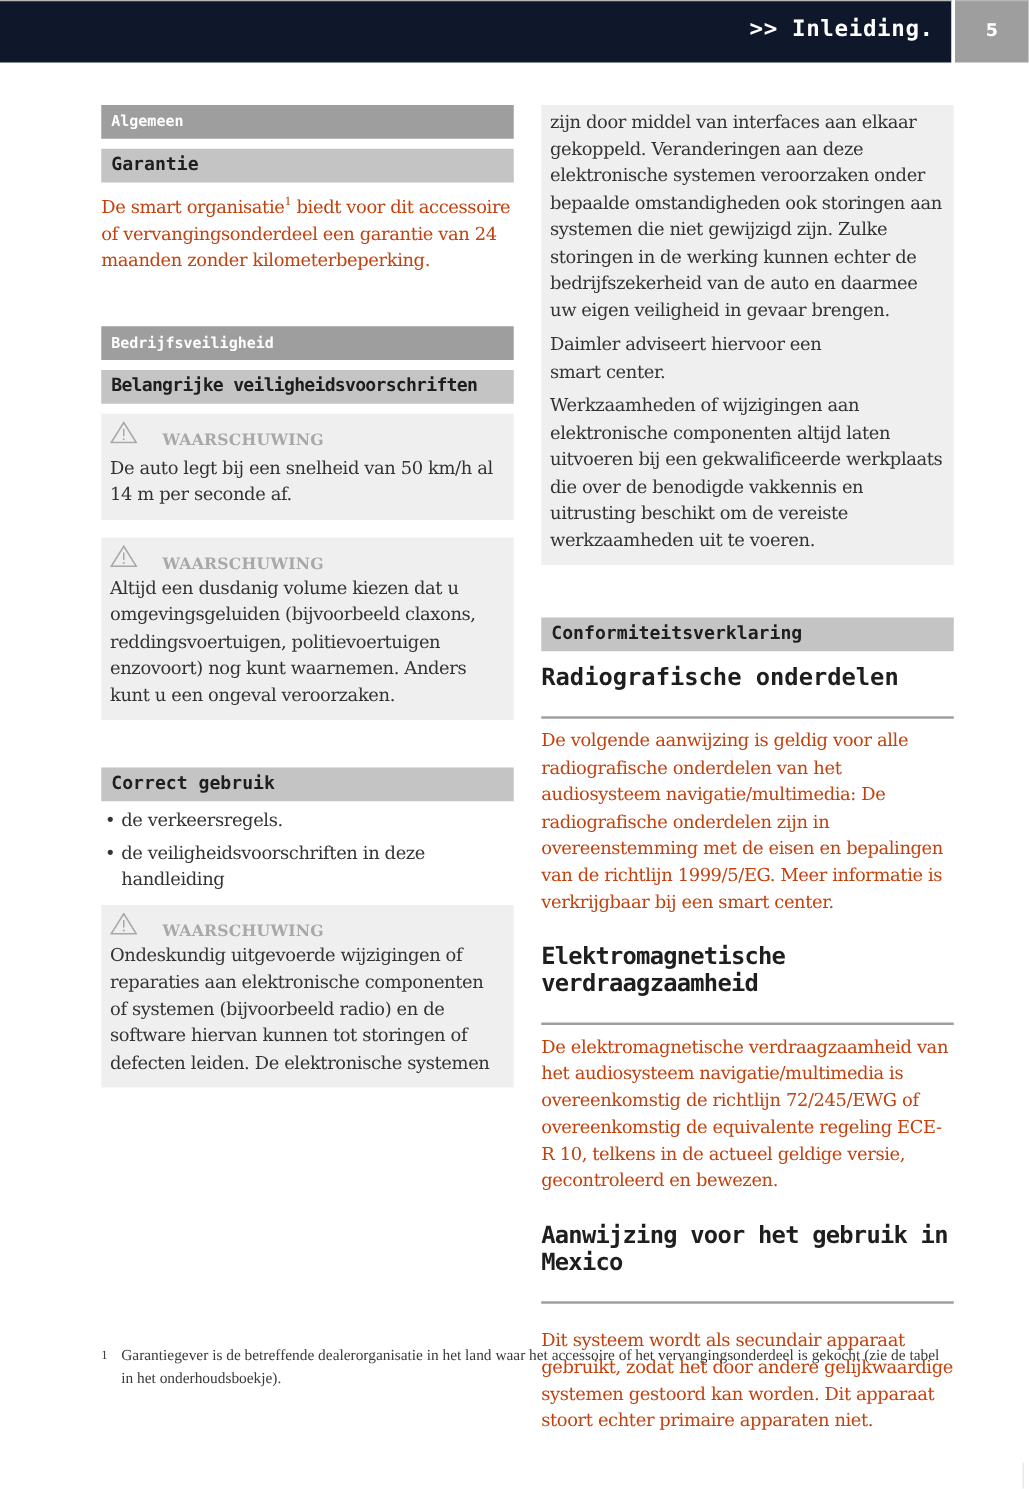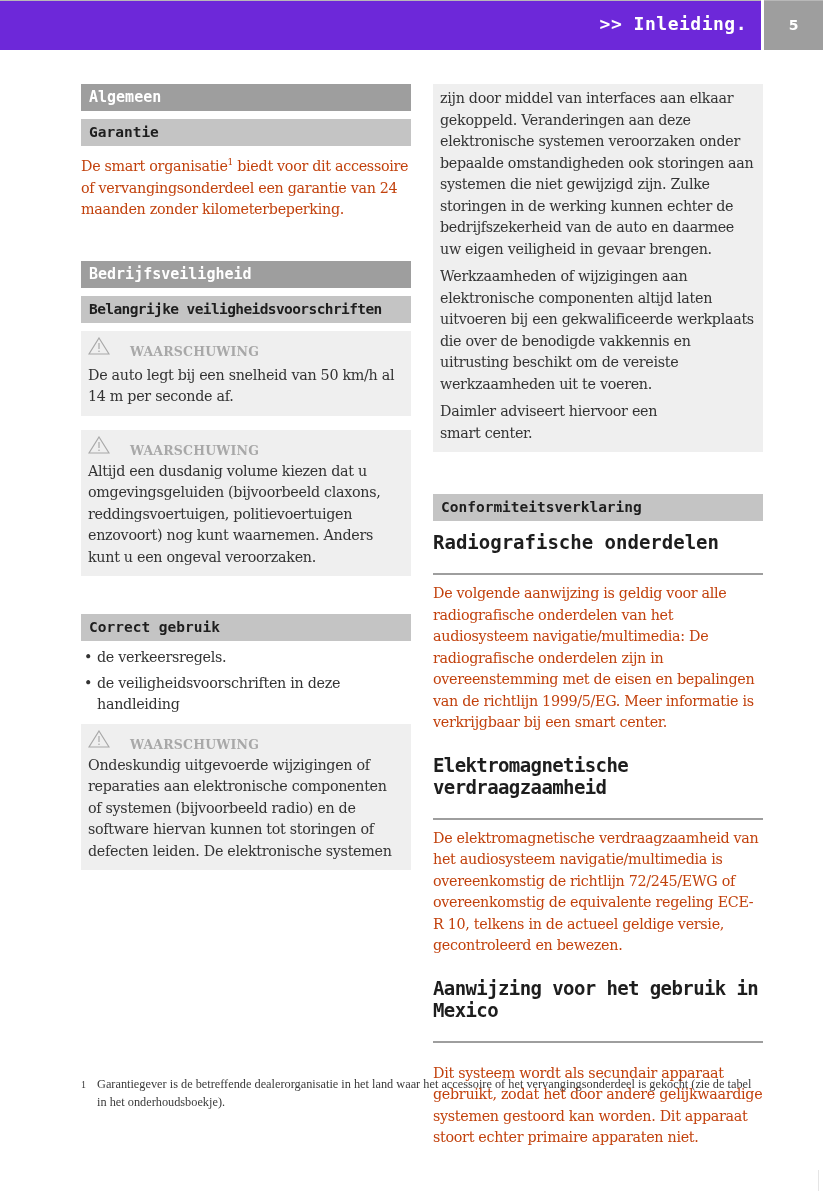--- a/index.html
+++ b/index.html
@@ -1,30 +1,30 @@
 <!DOCTYPE html>
 <html><head>
 <meta charset="utf-8">
 <style>
   html, body { margin:0; padding:0; }
   body { width:823px; height:1191px; background:#ffffff; position:relative; overflow:hidden;
          font-family:"DejaVu Serif", "Liberation Serif", serif; color:#2a2a2a; }
-  .topbar { position:absolute; left:0; top:0; width:761px; height:50px; background:#6d28d9;
+  .topbar { position:absolute; left:0; top:0; width:761px; height:50px; background:#0f172a;
             border-top:1px solid #b8b8b8; box-sizing:border-box; }
   .topbar-title { position:absolute; right:14px; top:12px; color:#ffffff; font-family:"DejaVu Sans Mono","Liberation Mono",monospace;
                   font-weight:bold; font-size:18px; letter-spacing:0.5px; }
   .pagebox { position:absolute; left:764px; top:0; width:59px; height:50px; background:#9e9e9e;
              border-top:1px solid #b8b8b8; box-sizing:border-box; }
   .pagenum { position:absolute; left:0; right:0; top:16px; text-align:center; color:#fff;
              font-family:"DejaVu Sans","Liberation Sans",sans-serif; font-weight:bold; font-size:14px; }
   .col { position:absolute; width:330px; }
   .col-left { left:81px; top:84px; }
   .col-right { left:433px; top:84px; }
   .h-dark { background:#9e9e9e; color:#ffffff; font-family:"DejaVu Sans Mono","Liberation Mono",monospace;
-            font-weight:bold; font-size:15px; height:27px; line-height:27px; padding-left:8px; }
+            font-weight:bold; font-size:12px; height:27px; line-height:27px; padding-left:8px; }
   .h-light { background:#c4c4c4; color:#1e1e1e; font-family:"DejaVu Sans Mono","Liberation Mono",monospace;
              font-weight:bold; font-size:14.5px; height:27px; line-height:27px; padding-left:8px; }
   .h-rule { color:#1e1e1e; font-family:"DejaVu Sans Mono","Liberation Mono",monospace; font-weight:bold;
             font-size:19px; padding-bottom:20px; border-bottom:2px solid #9e9e9e; }
   .tight { letter-spacing:-0.6px; }
   p { margin:0; font-size:14.3px; line-height:21.5px; font-family:"DejaVu Serif","Liberation Serif",serif; letter-spacing:-0.3px; }
   .body-text { color:#c2410c; }
   .warn { background:#efefef; padding:6px 7px 8px 7px; }
   .warn-head { display:flex; align-items:flex-end; gap:20px; height:22px; }
   .warn-label { color:#a8a8a8; font-family:"DejaVu Serif","Liberation Serif",serif; font-weight:bold; font-size:12.5px; letter-spacing:0.2px; }
@@ -103,22 +103,22 @@
       </span>
       <span class="warn-label">WAARSCHUWING</span>
     </div>
     <p style="margin-top:3px;">Ondeskundig uitgevoerde wijzigingen of reparaties aan elektronische componenten of systemen (bijvoorbeeld radio) en de software hiervan kunnen tot storingen of defecten leiden. De elektronische systemen</p>
   </div>
 </div>
 
 <div class="col col-right">
   <div class="warn" style="padding-top:4px;">
     <p>zijn door middel van interfaces aan elkaar gekoppeld. Veranderingen aan deze elektronische systemen veroorzaken onder bepaalde omstandigheden ook storingen aan systemen die niet gewijzigd zijn. Zulke storingen in de werking kunnen echter de bedrijfszekerheid van de auto en daarmee uw eigen veiligheid in gevaar brengen.</p>
+    <p class="gap6" style="width:260px;">Daimler adviseert hiervoor een smart center.</p>
     <p class="gap6">Werkzaamheden of wijzigingen aan elektronische componenten altijd laten uitvoeren bij een gekwalificeerde werkplaats die over de benodigde vakkennis en uitrusting beschikt om de vereiste werkzaamheden uit te voeren.</p>
-    <p class="gap6" style="width:260px;">Daimler adviseert hiervoor een smart center.</p>
   </div>
 
   <div class="h-light" style="margin-top:42px;">Conformiteitsverklaring</div>
 
   <div class="h-rule" style="margin-top:10px;">Radiografische onderdelen</div>
   <p class="body-text" style="margin-top:8px;">De volgende aanwijzing is geldig voor alle radiografische onderdelen van het audiosysteem navigatie/multimedia: De radiografische onderdelen zijn in overeenstemming met de eisen en bepalingen van de richtlijn 1999/5/EG. Meer informatie is verkrijgbaar bij een smart center.</p>
 
   <div class="h-rule tight" style="margin-top:20px;">Elektromagnetische verdraagzaamheid</div>
   <p class="body-text" style="margin-top:8px;">De elektromagnetische verdraagzaamheid van het audiosysteem navigatie/multimedia is overeenkomstig de richtlijn 72/245/EWG of overeenkomstig de equivalente regeling ECE-R 10, telkens in de actueel geldige versie, gecontroleerd en bewezen.</p>
 

